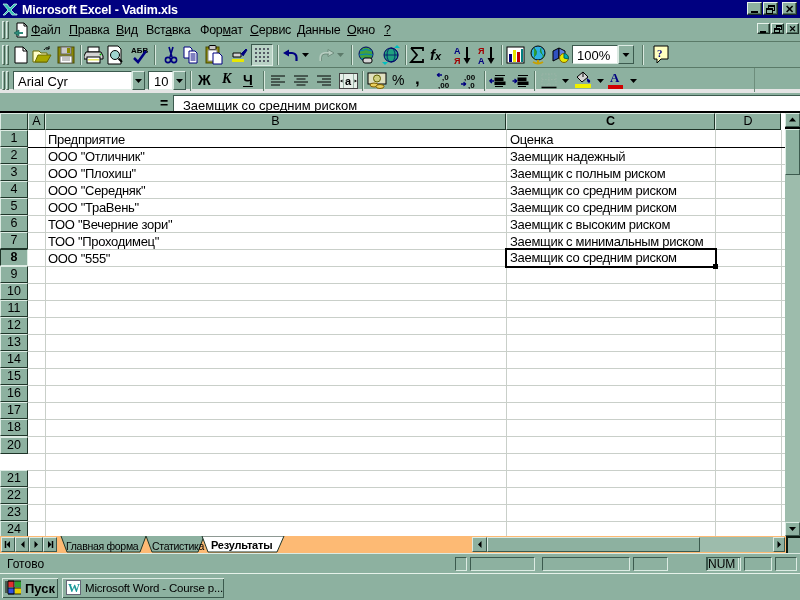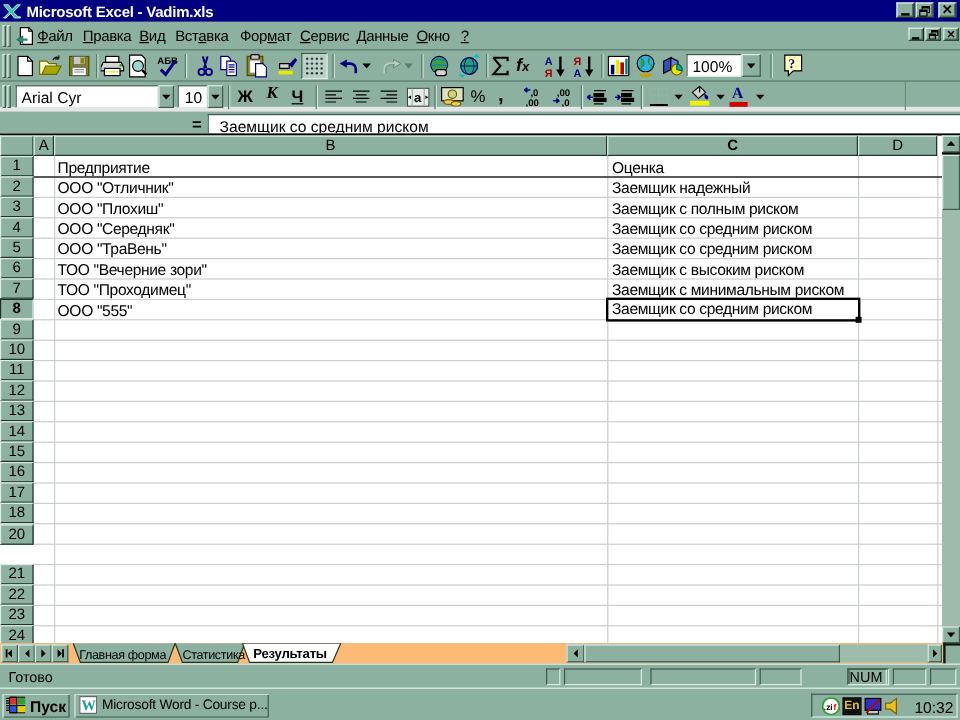--- a/index.html
+++ b/index.html
@@ -586,31 +586,13 @@
   </div>
 
   <div class="abs raised2" style="left:62px;top:4px;width:162px;height:20px;background:#8db1a0;">
     <div class="abs" style="left:4px;top:2px;width:15px;height:15px;background:#fff;border:1px solid #667;">
         <div class="abs" style="left:1px;top:0px;font-weight:bold;font-size:12px;color:#1a9a9a;font-family:'Liberation Serif',serif;">W</div>
       </div>
     <div class="abs" style="left:23px;top:4px;font-size:11.5px;letter-spacing:-0.2px;white-space:nowrap;">Microsoft Word - Course p...</div>
   </div>
 
 
-  <div class="abs" style="left:676px;top:4px;width:122px;height:20px;border-top:1px solid #3c5a4e;border-left:1px solid #3c5a4e;border-bottom:1px solid #dcebe3;border-right:1px solid #dcebe3;">
-    <svg class="abs" style="left:8px;top:2px;" width="15" height="15">
-        <circle cx="7.5" cy="7.5" r="7" fill="#fff" stroke="#30a030" stroke-width="1.5"></circle>
-        <text x="1.5" y="10.5" font-size="7" font-weight="bold" fill="#000" font-family="Liberation Sans">.zi</text>
-        <text x="9.5" y="10.5" font-size="7" font-weight="bold" fill="#c00" font-family="Liberation Sans">f</text>
-      </svg>
-    <div class="abs" style="left:25px;top:2px;width:16px;height:15px;background:#101010;color:#e8c020;font-size:10px;font-weight:bold;text-align:center;line-height:15px;">En</div>
-    <svg class="abs" style="left:43px;top:2px;" width="16" height="15" viewBox="0 0 16 15">
-        <rect x="1" y="1" width="13" height="10" fill="#3030c0" stroke="#000"></rect>
-        <rect x="3" y="11" width="9" height="3" fill="#c8c8c8" stroke="#000"></rect>
-        <line x1="2" y1="13" x2="13" y2="2" stroke="#c00000" stroke-width="1.5"></line>
-      </svg>
-    <svg class="abs" style="left:60px;top:2px;" width="16" height="15" viewBox="0 0 16 15">
-        <path d="M1 5 L5 5 L10 1 L10 14 L5 10 L1 10 Z" fill="#e8c020" stroke="#806000"></path>
-        <path d="M12 4 Q14 7.5 12 11" stroke="#a8a890" fill="none"></path>
-      </svg>
-    <div class="abs" style="left:85px;top:3px;font-size:13px;">10:32</div>
-  </div>
 </div>
 
 </body></html>

